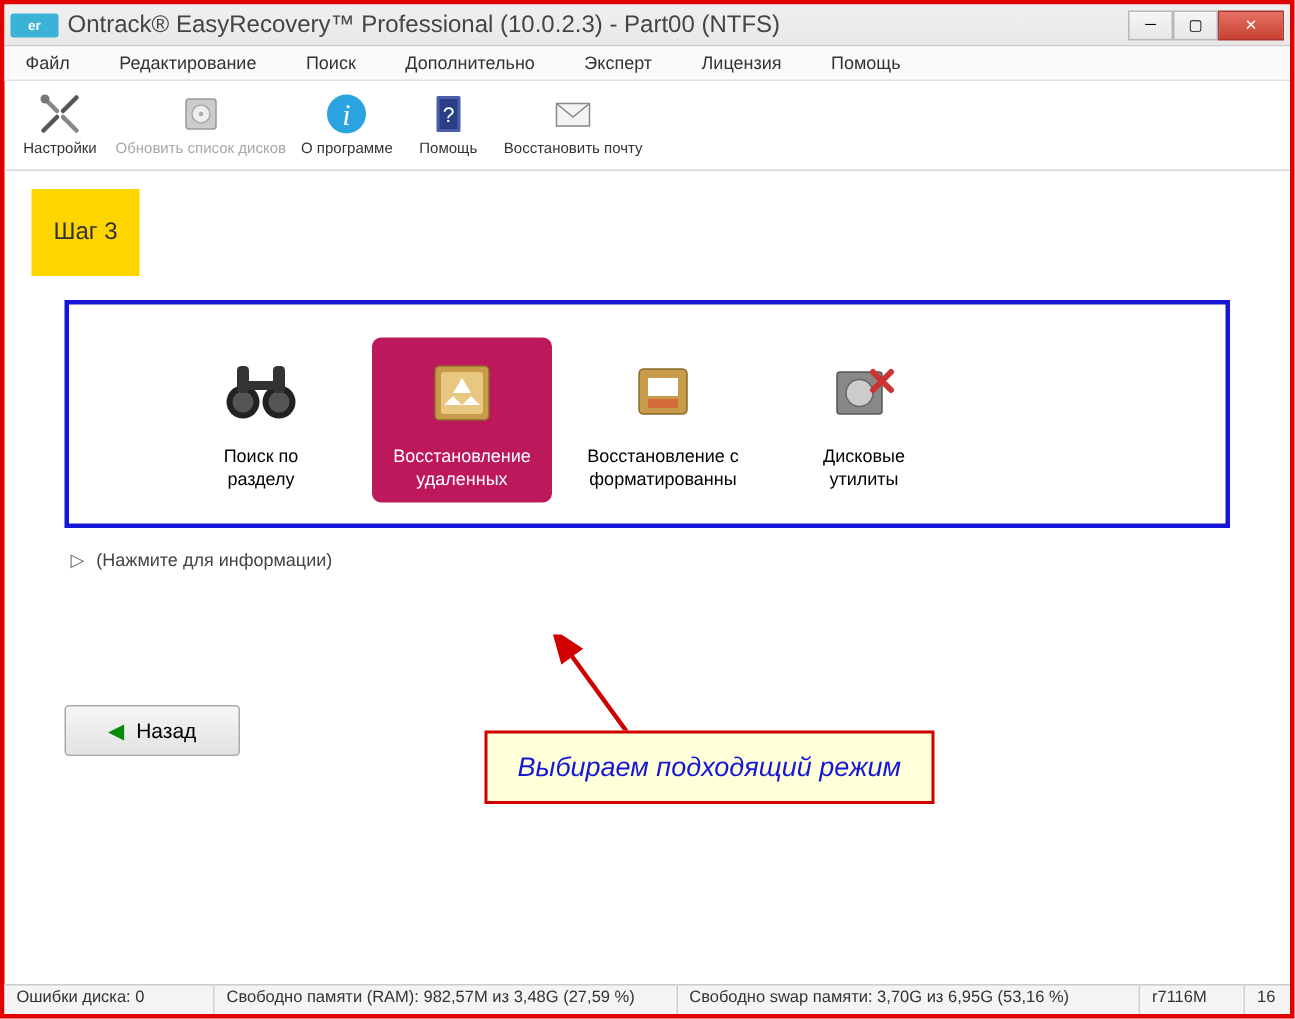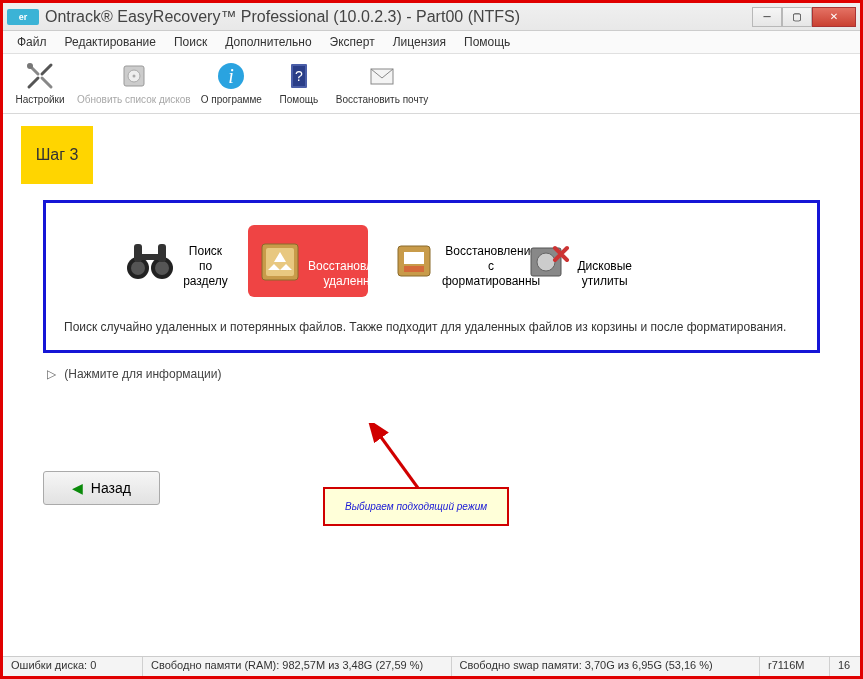--- a/index.html
+++ b/index.html
@@ -4,41 +4,41 @@
 <style>
 * { box-sizing: border-box; margin: 0; padding: 0; }
 body { font-family: "Segoe UI", Tahoma, sans-serif; font-size: 12px; background: #fff; }
 .outer-frame { border: 3px solid #e00000; width: 863px; height: 679px; position: relative; }
 .titlebar { background: linear-gradient(#f0f0f0,#e8e8e8); height: 28px; display: flex; align-items: center; padding: 0 4px; border-bottom: 1px solid #ccc; }
 .titlebar .app-icon { width: 32px; height: 16px; background: #3bb3d6; border-radius: 2px; margin-right: 6px; display: inline-flex; align-items: center; justify-content: center; color: #fff; font-size: 9px; font-weight: bold; }
 .titlebar .title { flex: 1; color: #444; font-size: 16px; }
 .win-btns { display: flex; gap: 0; }
 .win-btn { width: 30px; height: 20px; background: linear-gradient(#f6f6f6,#e6e6e6); border: 1px solid #b8b8b8; display: flex; align-items: center; justify-content: center; font-size: 10px; cursor: pointer; }
 .win-btn.close { background: linear-gradient(#e47264,#c94031); color: #fff; width: 44px; border-color: #a33; }
-.menubar { display: flex; gap: 2px; padding: 2px 6px; background: #fafafa; border-bottom: 1px solid #e0e0e0; }
+.menubar { display: flex; gap: 17px; padding: 2px 6px; background: #fafafa; border-bottom: 1px solid #e0e0e0; }
 .menubar .mitem { padding: 2px 8px; color: #333; cursor: pointer; }
 .toolbar { display: flex; gap: 10px; padding: 6px 10px 8px; border-bottom: 1px solid #d8d8d8; }
 .tbtn { display: flex; flex-direction: column; align-items: center; width: auto; min-width: 54px; cursor: pointer; text-align: center; }
 .tbtn .ticon { width: 32px; height: 32px; display: flex; align-items: center; justify-content: center; }
 .tbtn .tlabel { font-size: 10px; color: #333; margin-top: 2px; white-space: nowrap; }
 .tbtn.disabled .tlabel { color: #a8a8a8; }
 .step-header { display: flex; gap: 12px; padding: 12px 18px; align-items: flex-start; }
 .step-badge { background: #ffd500; width: 72px; height: 58px; display: flex; align-items: center; justify-content: center; font-size: 16px; color: #333; }
 .step-title { font-size: 20px; color: #333; }
 .step-sub { font-size: 12px; color: #666; margin-top: 4px; }
 .scenario-box { margin: 4px 40px 8px; border: 3px solid #1616d6; padding: 22px 18px 14px; background: #fff; position: relative; }
 .scenario-row { display: flex; gap: 14px; justify-content: flex-start; padding-left: 50px; }
-.scard { width: 120px; display: flex; flex-direction: row; align-items: flex-end; text-align: center; cursor: pointer; padding: 8px 4px; border-radius: 6px; }
-.scard.selected { background: #ef4444; color: #fff; }
+.scard { width: 120px; display: flex; flex-direction: column; align-items: center; text-align: center; cursor: pointer; padding: 8px 4px; border-radius: 6px; }
+.scard.selected { background: #be185d; color: #fff; }
 .scard .sicon { width: 64px; height: 56px; display: flex; align-items: center; justify-content: center; }
 .scard .slabel { font-size: 12px; margin-top: 8px; line-height: 1.25; }
 .scenario-desc { font-size: 12px; color: #333; margin-top: 22px; line-height: 1.4; }
 .info-row { display: flex; align-items: center; gap: 8px; margin: 14px 44px 0; color: #444; }
 .info-row .tri { font-size: 12px; color: #666; }
-.callout-frame { position: absolute; border: 2px solid #d00000; background: #ffffd9; padding: 12px 20px; left: 320px; top: 484px; font-style: italic; color: #1616d6; font-size: 10px; }
+.callout-frame { position: absolute; border: 2px solid #d00000; background: #ffffd9; padding: 12px 20px; left: 320px; top: 484px; font-style: italic; color: #1616d6; font-size: 18px; }
 .nav-row { display: flex; justify-content: space-between; padding: 0 40px; margin-top: 90px; }
 .navbtn { background: linear-gradient(#f6f6f6,#e2e2e2); border: 1px solid #aaa; border-radius: 3px; padding: 8px 28px; font-size: 14px; display: flex; align-items: center; gap: 8px; cursor: pointer; }
 .navbtn .arrow-l { color: #0a8a0a; font-size: 14px; }
 .navbtn .arrow-r { color: #0a8a0a; font-size: 14px; }
 .statusbar { position: absolute; bottom: 0; left: 0; right: 0; background: #f4f4f4; border-top: 1px solid #ccc; display: flex; font-size: 11px; color: #333; height: 20px; }
 .statusbar .cell { padding: 2px 8px; border-right: 1px solid #d0d0d0; white-space: nowrap; }
 .statusbar .cell:last-child { border-right: none; }
 .arrow-anno { position: absolute; left: 360px; top: 420px; pointer-events: none; }
 </style>
 </head>
@@ -165,21 +165,20 @@
           <svg width="56" height="50" viewBox="0 0 56 50">
               <rect x="10" y="12" width="30" height="28" rx="2" fill="#888" stroke="#555"></rect>
               <circle cx="25" cy="26" r="9" fill="#ccc" stroke="#666"></circle>
               <path d="M34 12 L46 24 M34 24 L46 12" stroke="#c33" stroke-width="4" stroke-linecap="round"></path>
             </svg>
         </span>
         <span class="slabel" style="white-space:pre-line">Дисковые
 утилиты</span>
       </div>
     </div>
-    <div class="scenario-desc">Поиск случайно удаленных и потерянных файлов. Также подходит для удаленных файлов из корзины и после форматирования.</div>
   </div>
 
   <div class="info-row">
     <span class="tri">▷</span>
     <span>(Нажмите для информации)</span>
   </div>
 
   <svg class="arrow-anno" width="80" height="80">
     <defs>
         <marker id="ah" markerWidth="10" markerHeight="10" refX="2" refY="3" orient="auto">

